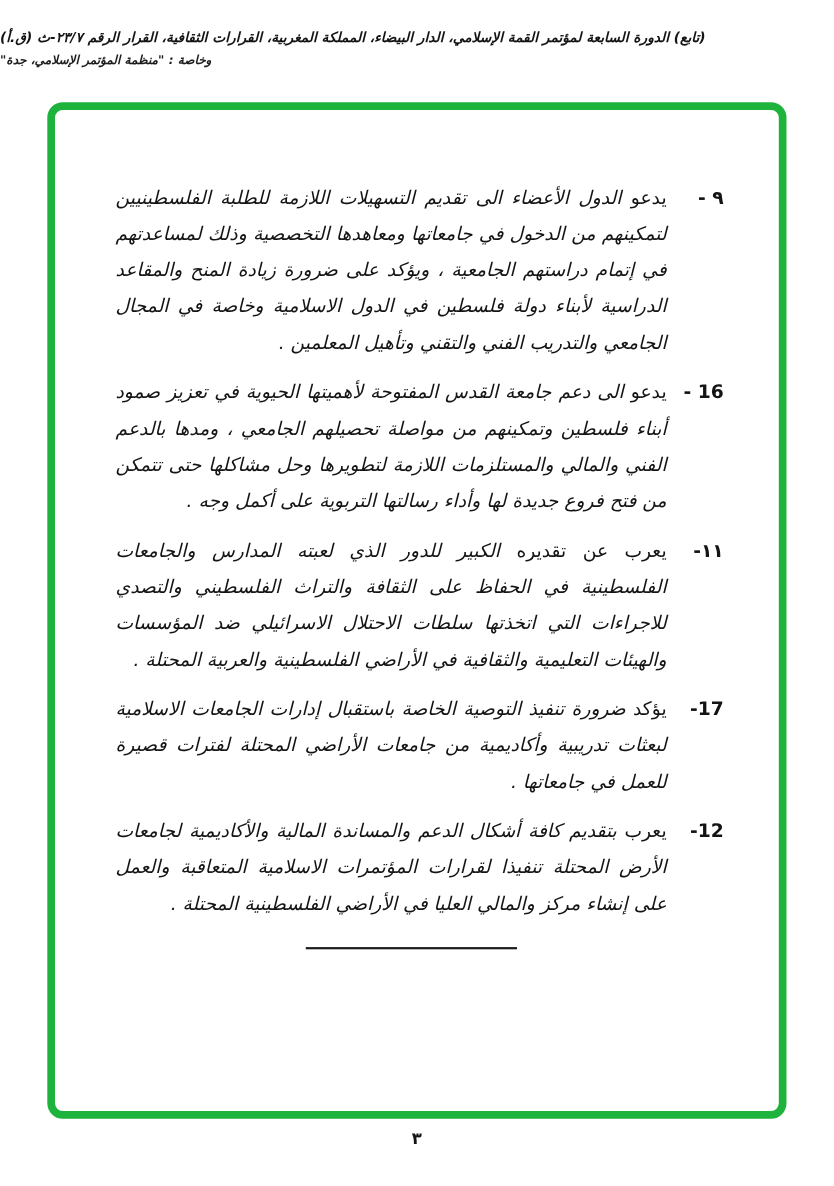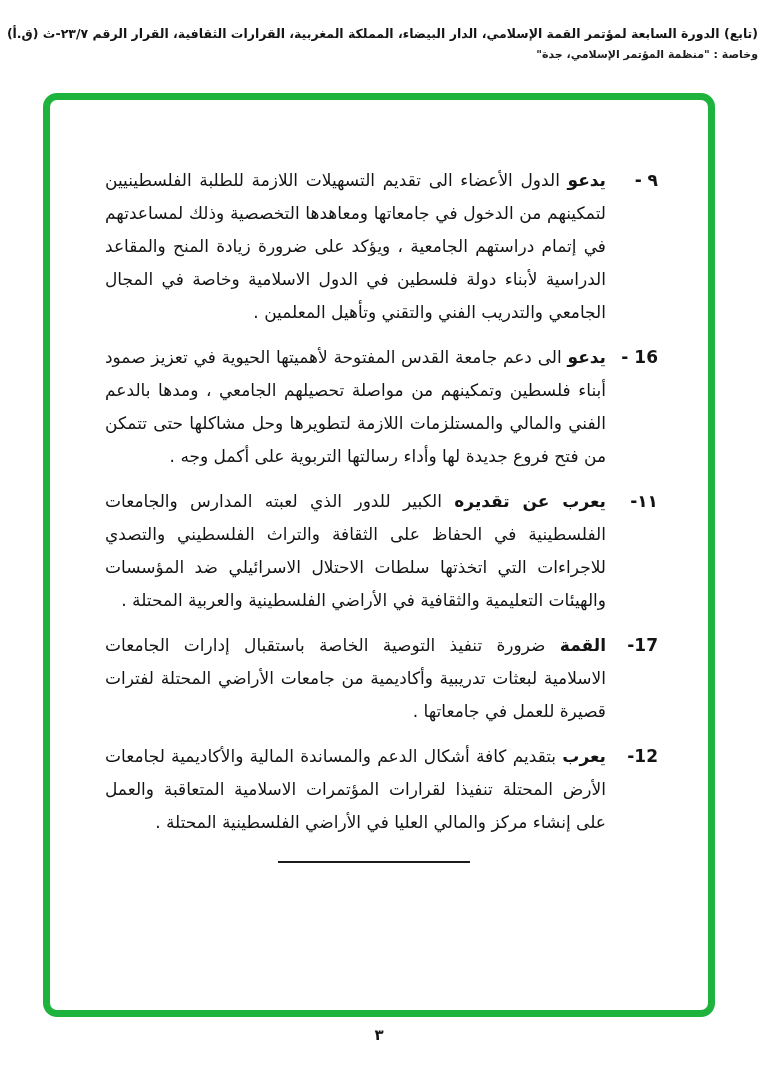--- a/index.html
+++ b/index.html
@@ -13,22 +13,23 @@
     color: #141414;
     overflow: hidden;
   }
 
   
   .doc-header {
     position: absolute;
     top: 26px;
     left: 0;
     right: 0;
-    text-align: right;
+    text-align: left;
     direction: rtl;
+    font-style: italic;
   }
   .doc-header .line1 {
     font-size: 12.5px;
     font-weight: 700;
     white-space: nowrap;
     letter-spacing: 0;
   }
   .doc-header .line2 {
     margin-top: 7px;
     font-size: 11px;
@@ -61,22 +62,22 @@
     padding-right: 50px;
     margin: 0 0 12px 0;
   }
   .para .num {
     position: absolute;
     right: -2px;
     top: 0;
     font-weight: 700;
     white-space: nowrap;
   }
-  .para .lead { font-weight: 700; }
-  .para .txt  { font-weight: 400; }
+  .para .lead { font-weight: 400; }
+  .para .txt  { font-weight: 400; font-style: italic; }
 
   
   .end-rule {
     height: 2px;
     width: 192px;
     background: #1b1b1b;
     margin: 22px auto 0 auto;
     transform: translateX(-7px);
   }
 
@@ -119,21 +120,21 @@
     </div>
 
     <div class="para">
       <span class="num">١١-</span>
       <span class="lead">يعرب عن تقديره</span>
       <span class="txt">الكبير للدور الذي لعبته المدارس والجامعات الفلسطينية في الحفاظ على الثقافة والتراث الفلسطيني والتصدي للاجراءات التي اتخذتها سلطات الاحتلال الاسرائيلي ضد المؤسسات والهيئات التعليمية والثقافية في الأراضي الفلسطينية والعربية المحتلة .</span>
     </div>
 
     <div class="para">
       <span class="num">17-</span>
-      <span class="lead">القمة</span>
+      <span class="lead">يؤكد</span>
       <span class="txt">ضرورة تنفيذ التوصية الخاصة باستقبال إدارات الجامعات الاسلامية لبعثات تدريبية وأكاديمية من جامعات الأراضي المحتلة لفترات قصيرة للعمل في جامعاتها .</span>
     </div>
 
     <div class="para">
       <span class="num">12-</span>
       <span class="lead">يعرب</span>
       <span class="txt">بتقديم كافة أشكال الدعم والمساندة المالية والأكاديمية لجامعات الأرض المحتلة تنفيذا لقرارات المؤتمرات الاسلامية المتعاقبة والعمل على إنشاء مركز والمالي العليا في الأراضي الفلسطينية المحتلة .</span>
     </div>
 
     <div class="end-rule"></div>

